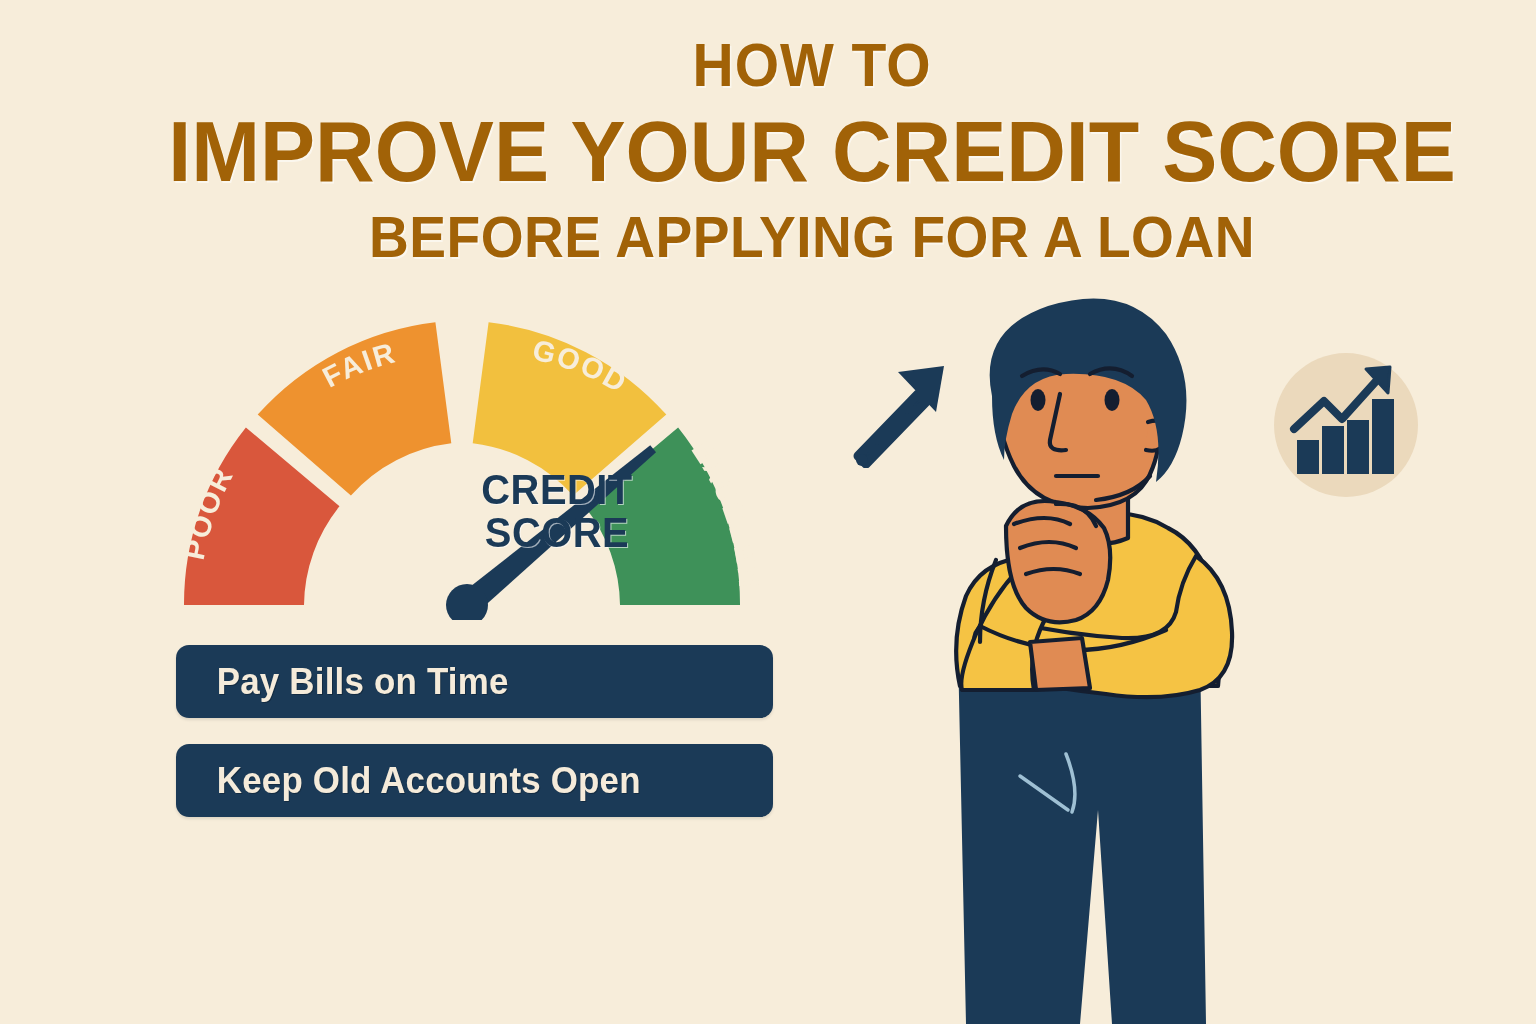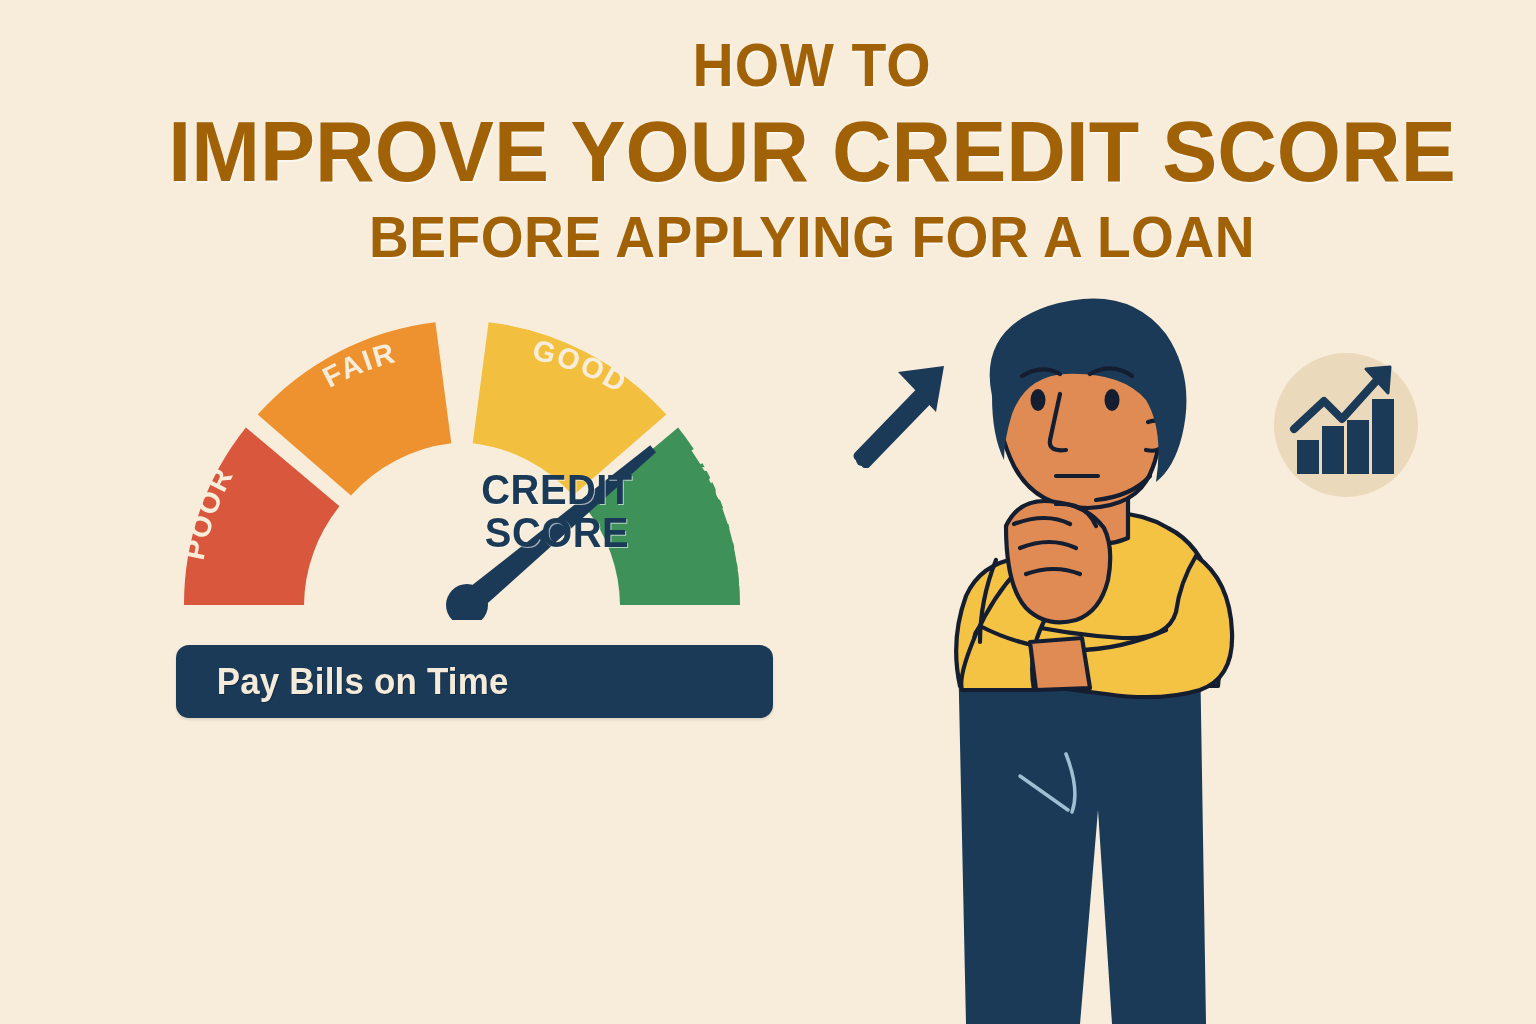--- a/index.html
+++ b/index.html
@@ -167,20 +167,23 @@
     <div class="gauge-center-text">
       <div>CREDIT</div>
       <div>SCORE</div>
     </div>
   </div>
 
   <div id="tips">
     <div class="tip-row">
       <span class="tip-label">Pay Bills on Time</span>
     </div>
+    <div class="tip-row">
+      <span class="tip-label">Keep Old Accounts Open</span>
+    </div>
   </div>
 
   <div id="arrow-art">
     <svg width="120" height="110" viewBox="0 0 120 110">
       <g fill="#1B3A57">
         <path d="M 18,98 L 78,36 L 86,44 L 26,106 Z" stroke="#1B3A57" stroke-width="9" stroke-linejoin="round"></path>
         <circle cx="22" cy="102" r="6"></circle>
         <path d="M 58,14 L 104,8 L 96,54 Z"></path>
       </g>
     </svg>

